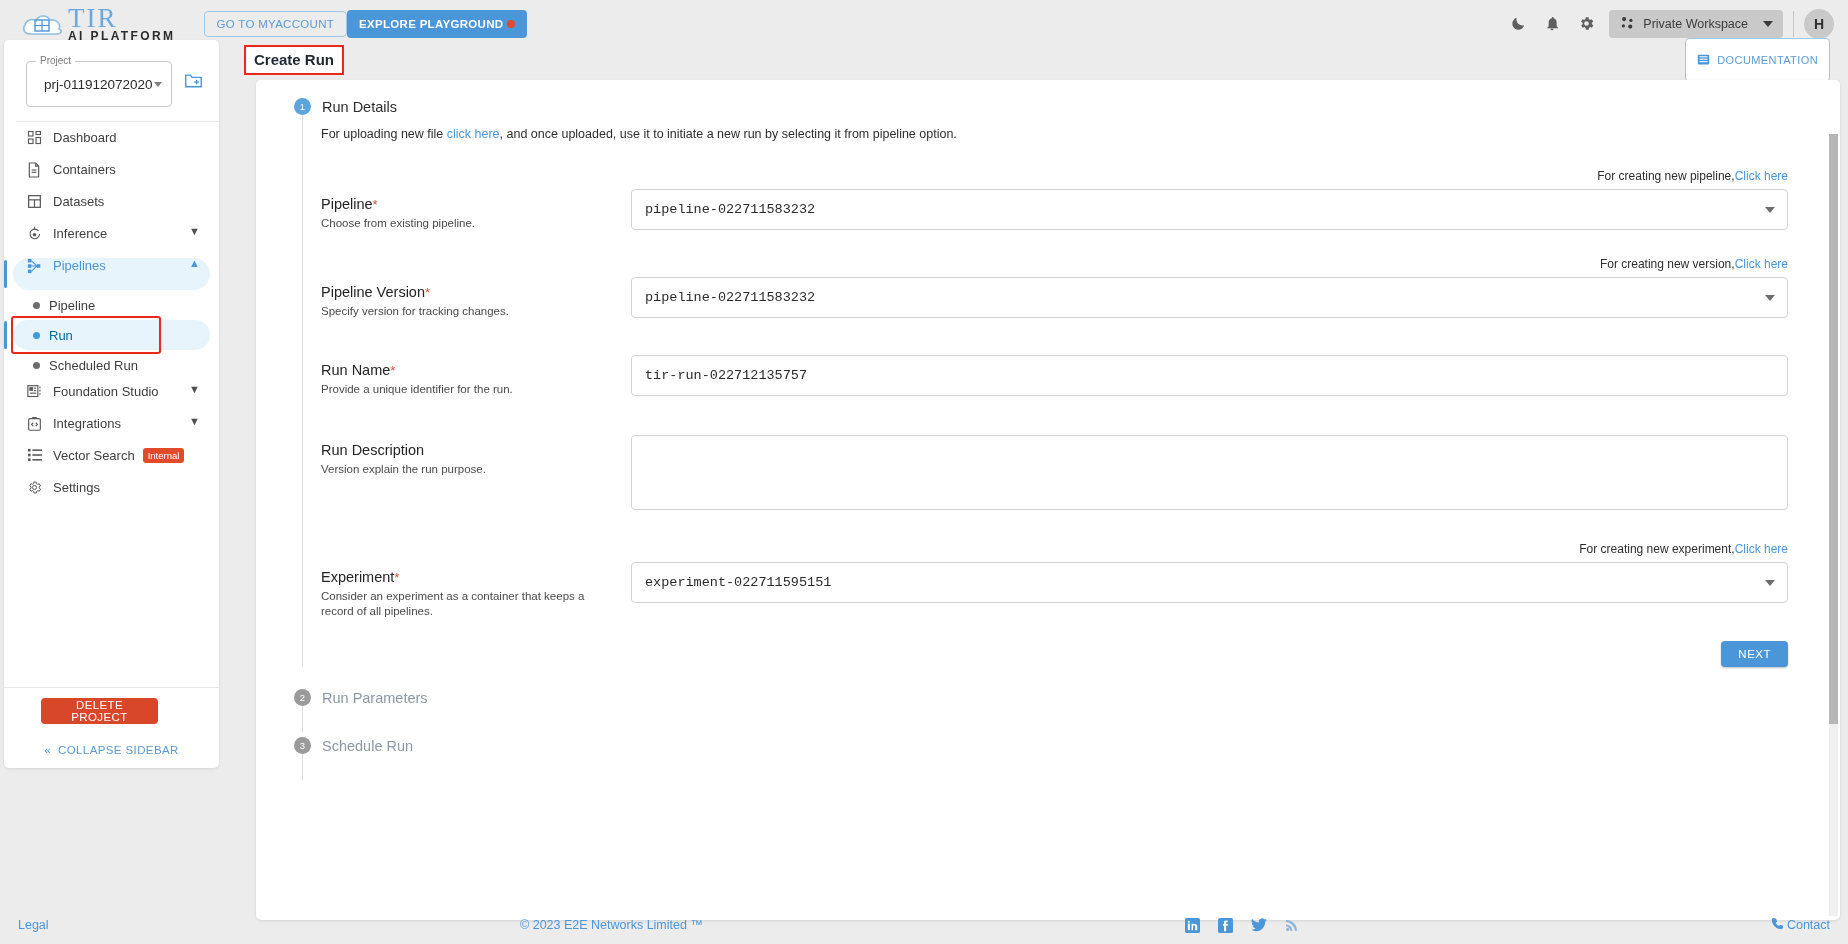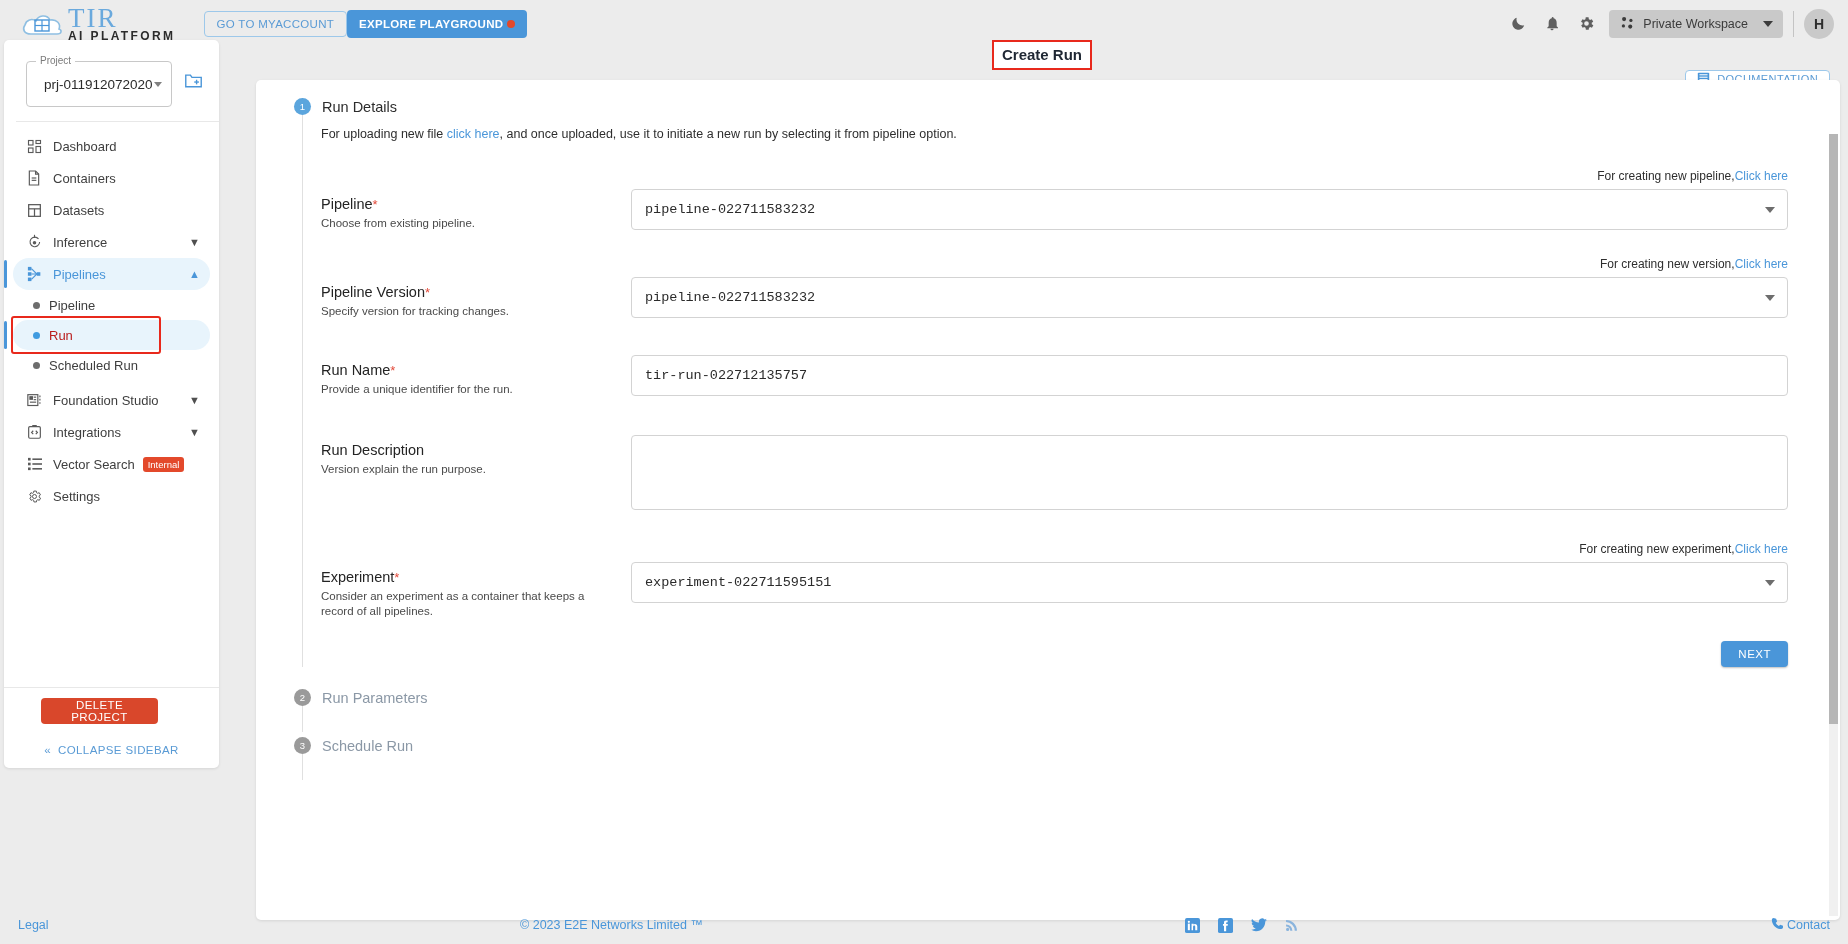--- a/index.html
+++ b/index.html
@@ -88,21 +88,21 @@
   .project-caret {
     position: absolute; right: 9px; width: 0; height: 0;
     border-left: 4.5px solid transparent; border-right: 4.5px solid transparent;
     border-top: 5px solid #808080;
   }
   .folder-add { margin-left: 12px; color: #4a96d9; cursor: pointer; display: flex; }
   .sb-divider { height: 1px; background: #e8e8e8; margin: 4px 0 0 12px; }
 
   .nav { padding-top: 8px; }
   .nav-item {
-    position: relative; display: flex; align-items: center;
+    position: relative; display: flex; align-items: flex-start;
     height: 32px; margin: 0 9px; padding: 0 10px 0 14px;
     border-radius: 16px; color: #3e3e3e; font-size: 13px; cursor: pointer;
   }
   .nav-item .ni-icon { width: 26px; display: flex; align-items: center; color: #5a5a5a; }
   .nav-item .ni-label { flex: 1; }
   .nav-item.active { background: #e8f4fc; color: #4a96d9; }
   .nav-item.active .ni-icon { color: #4a96d9; }
   .nav-item.active::before {
     content: ''; position: absolute; left: -9px; top: 2px; bottom: 2px; width: 3px;
     background: #4a96d9; border-radius: 2px;
@@ -112,21 +112,21 @@
 
   .sub-item {
     position: relative; display: flex; align-items: center;
     height: 30px; margin: 0 9px; padding-left: 36px;
     border-radius: 16px; color: #3e3e3e; font-size: 13px; cursor: pointer;
   }
   .sub-item .bullet {
     width: 7px; height: 7px; border-radius: 50%; background: #6d6d6d;
     position: absolute; left: 20px;
   }
-  .sub-item.active { background: #e8f4fc; color: #b91c1c; }
+  .sub-item.active { background: #e8f4fc; color: #0369a1; }
   .sub-item.active .bullet { background: #3f9be0; }
   .sub-item.active::before {
     content: ''; position: absolute; left: -9px; top: 1px; bottom: 1px; width: 3px;
     background: #4a96d9; border-radius: 2px;
   }
   .badge-internal {
     background: #e3492b; color: #fff; font-size: 9.5px;
     padding: 2px 5px; border-radius: 3px; margin-left: 8px;
   }
 
@@ -138,21 +138,21 @@
     font-family: "Liberation Sans", sans-serif;
   }
   .collapse-row {
     position: absolute; bottom: 12px; left: 0; right: 0;
     display: flex; align-items: center; justify-content: center; gap: 7px;
     color: #5a9bd5; font-size: 11.5px; letter-spacing: .4px; cursor: pointer;
   }
 
   
   .main { position: absolute; top: 40px; left: 256px; right: 8px; bottom: 24px; }
-  .page-head { height: 40px; display: flex; align-items: center; flex-direction: column; }
+  .page-head { height: 40px; display: flex; align-items: center; }
   .page-title-box {
     border: 2px solid #e8291c; padding: 4px 8px; background: #fff;
     margin-left: -12px;
   }
   .page-title { font-size: 15px; font-weight: bold; color: #1f2733; }
   .doc-btn {
     margin-left: auto; margin-right: 10px; height: 44px; padding: 0 11px;
     border: 1px solid #9dc8ea; border-radius: 4px; background: #fff;
     color: #5a9bd5; font-size: 11px; letter-spacing: .4px;
     display: flex; align-items: center; gap: 7px; cursor: pointer;

